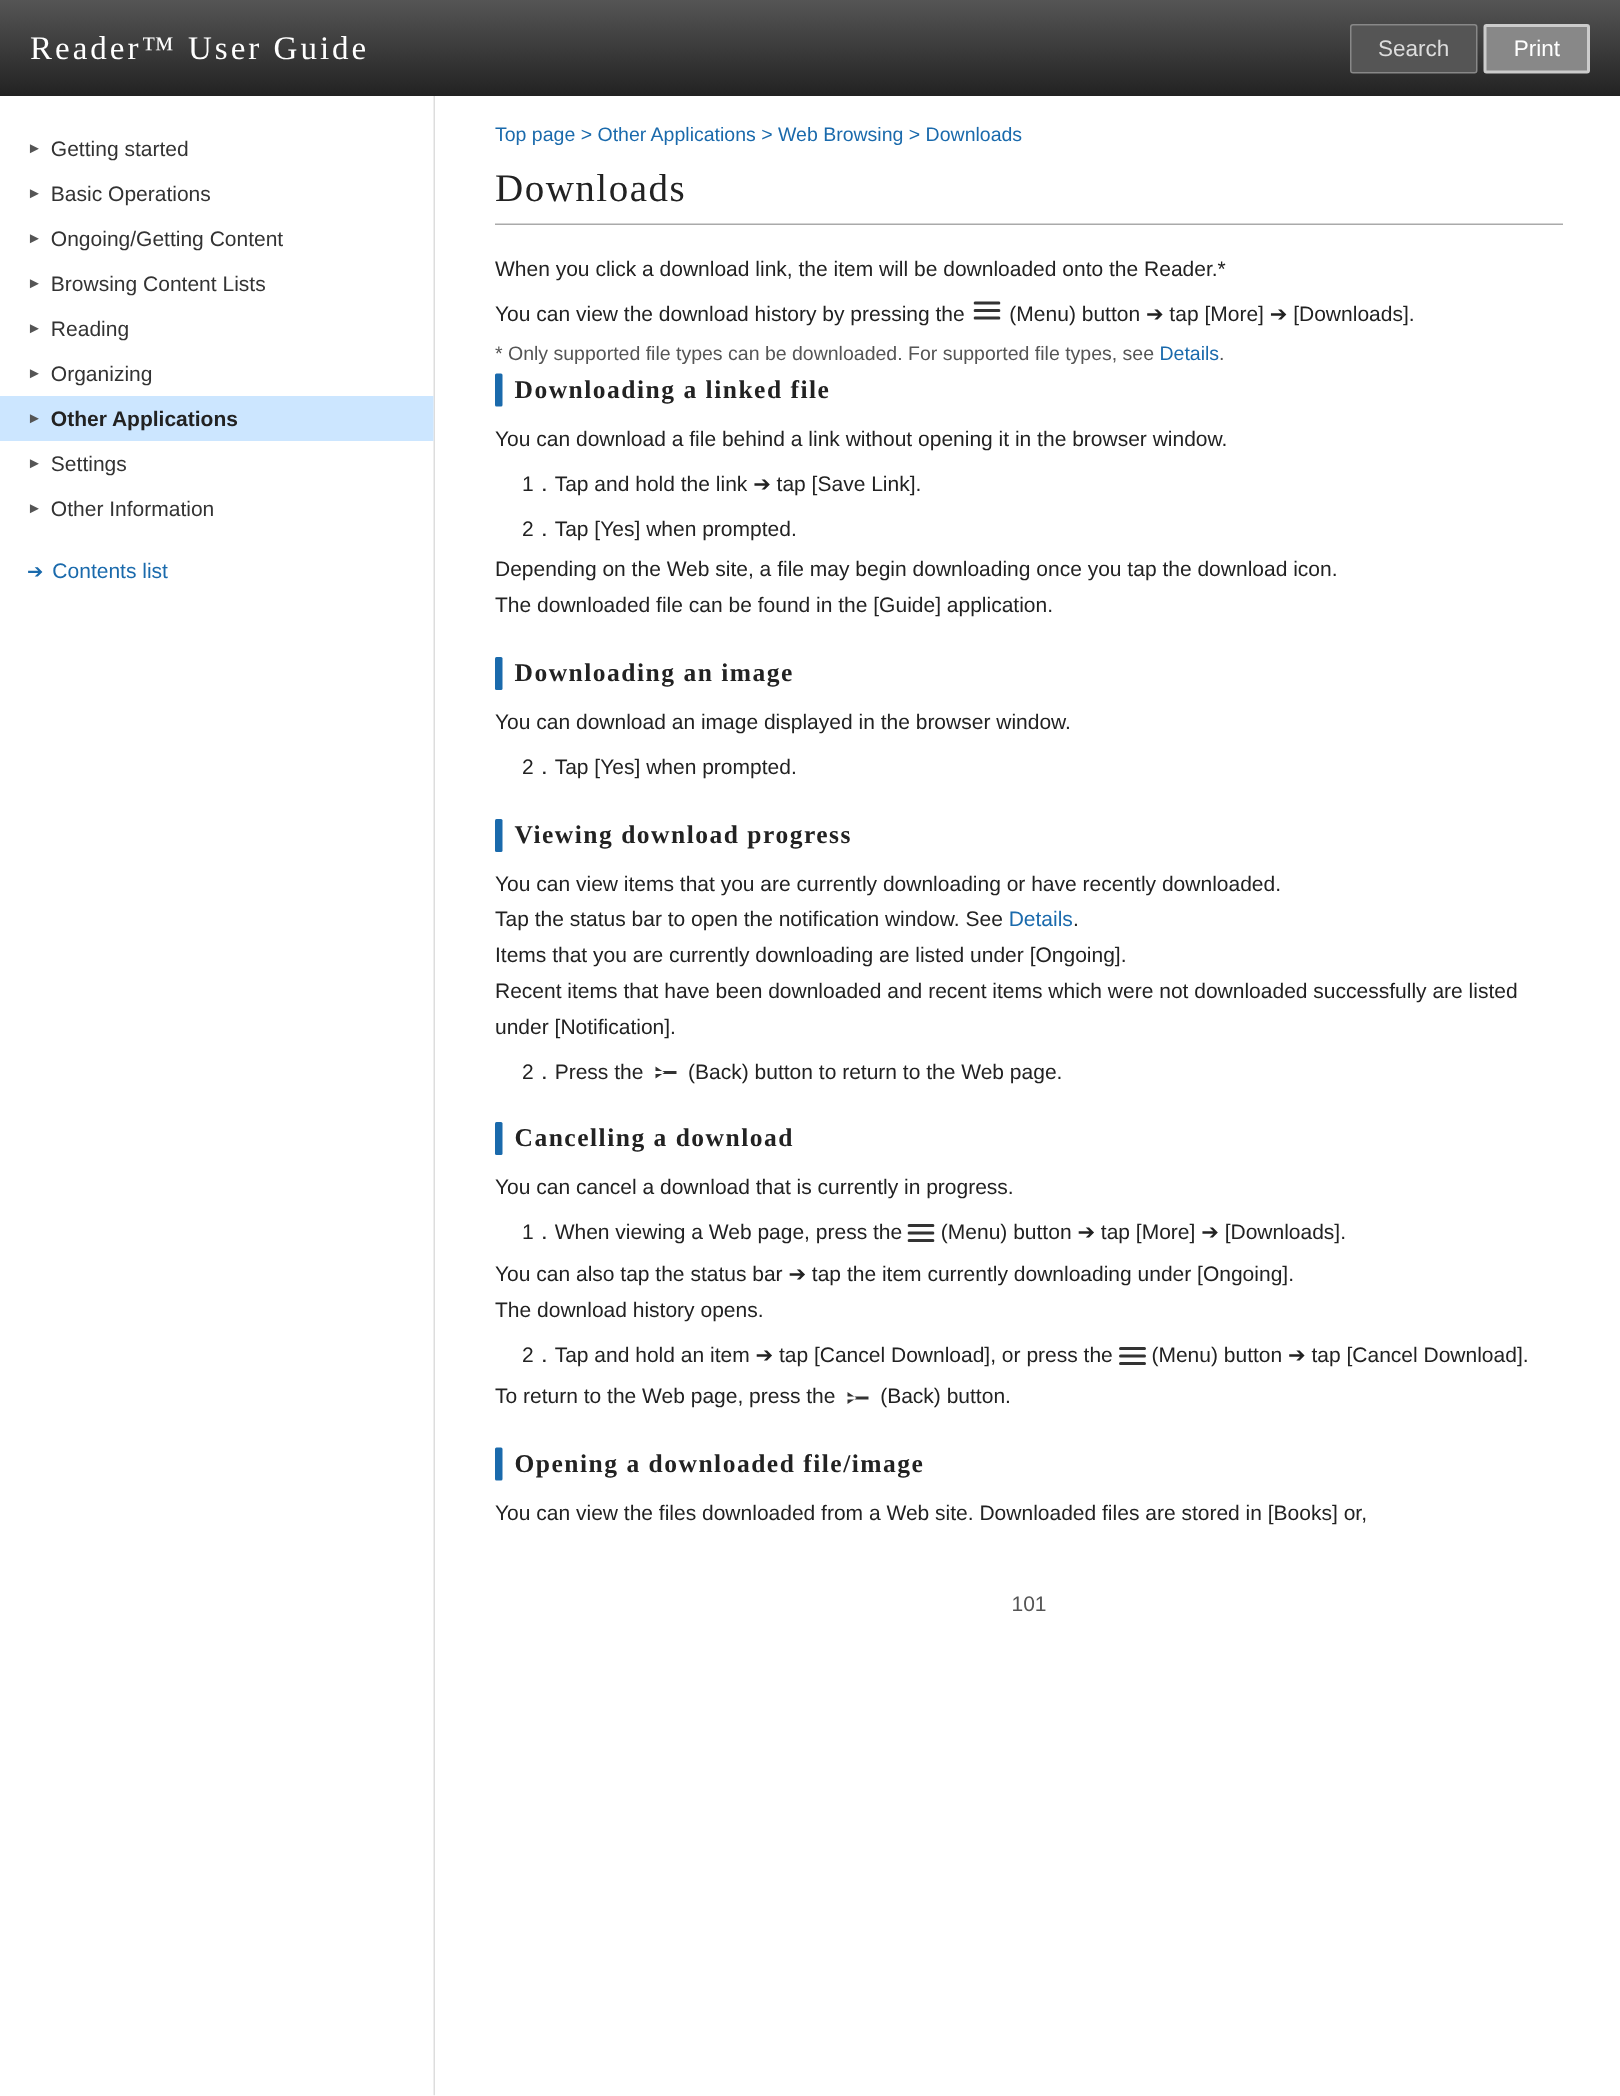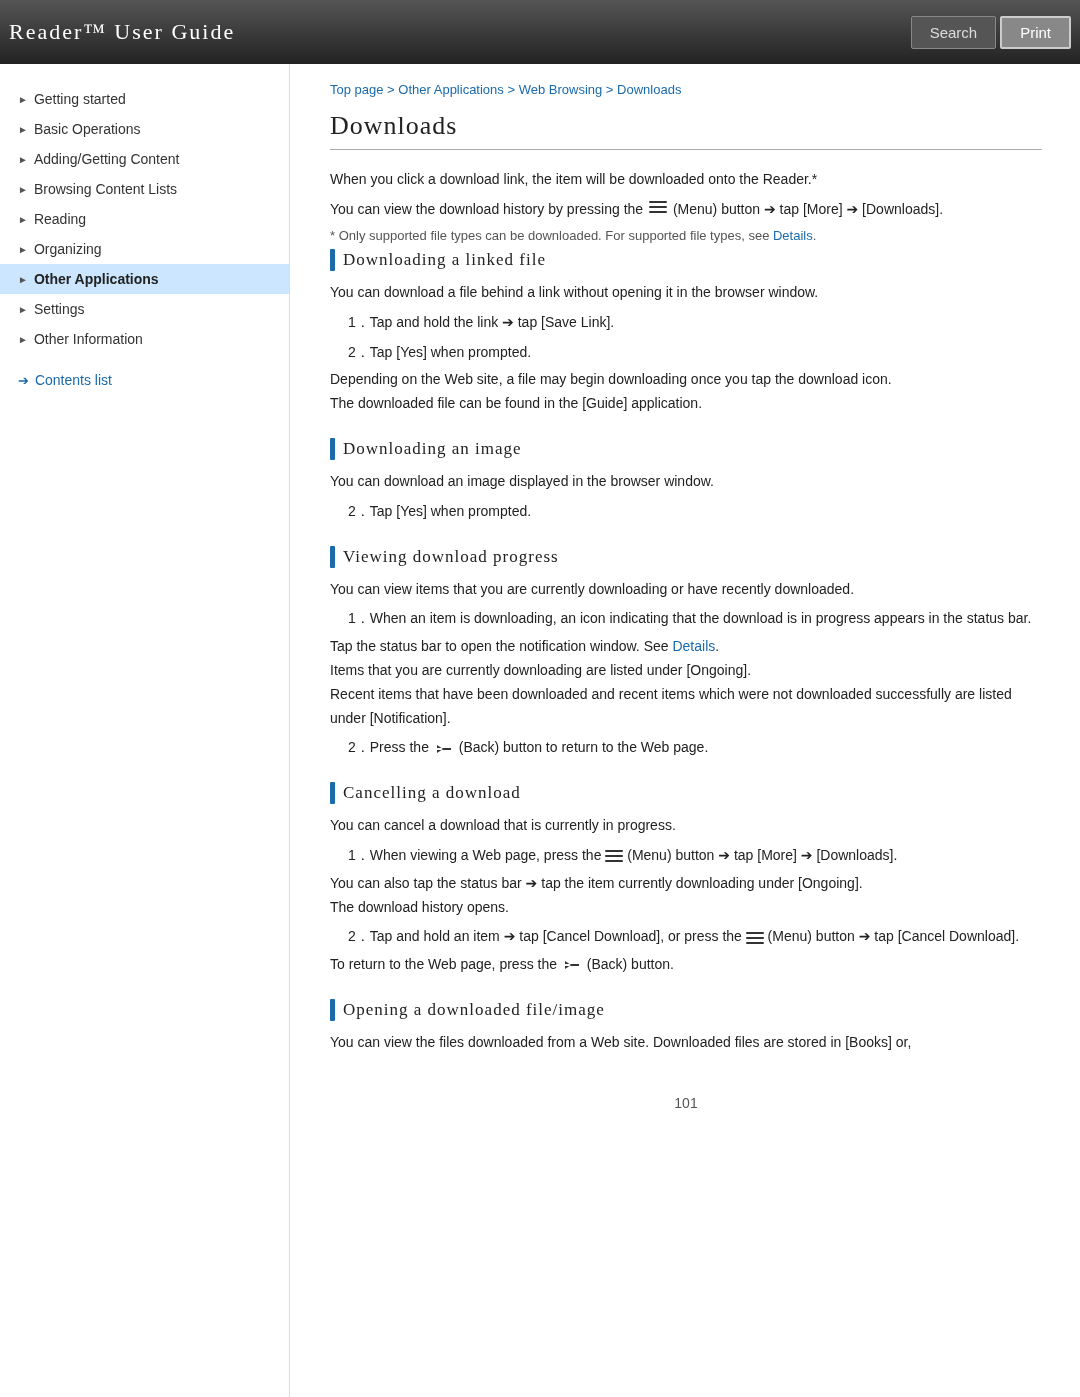--- a/index.html
+++ b/index.html
@@ -4,21 +4,21 @@
   <style>
     * { margin: 0; padding: 0; box-sizing: border-box; }
     body { font-family: Arial, sans-serif; background: #fff; color: #222; font-size: 15px; }
 
     
     .header {
       background: linear-gradient(to bottom, #555, #222);
       display: flex;
       align-items: center;
       justify-content: space-between;
-      padding: 0 9px;
+      padding: 0 20px;
       height: 64px;
       gap: 12px;
     }
     .header-title {
       color: #fff;
       font-size: 22px;
       letter-spacing: 2px;
       font-family: Georgia, serif;
     }
     .header-buttons {
@@ -138,21 +138,21 @@
       width: 5px;
       height: 22px;
       background: #1a6aac;
       border-radius: 1px;
       flex-shrink: 0;
     }
     .section-title {
       font-size: 17px;
       font-family: Georgia, serif;
       letter-spacing: 1px;
-      font-weight: normal;
+      font-weight: bold;
       color: #222;
     }
     .section-body {
       font-size: 14px;
       line-height: 1.7;
       color: #222;
     }
     .step {
       margin: 6px 0 4px 18px;
       font-size: 14px;
@@ -189,21 +189,21 @@
     <div class="sidebar-item">
       <span class="sidebar-arrow">►</span>
       <span>Getting started</span>
     </div>
     <div class="sidebar-item">
       <span class="sidebar-arrow">►</span>
       <span>Basic Operations</span>
     </div>
     <div class="sidebar-item">
       <span class="sidebar-arrow">►</span>
-      <span>Adding/Getting Content</span>
+      <span>Ongoing/Getting Content</span>
     </div>
     <div class="sidebar-item">
       <span class="sidebar-arrow">►</span>
       <span>Browsing Content Lists</span>
     </div>
     <div class="sidebar-item">
       <span class="sidebar-arrow">►</span>
       <span>Reading</span>
     </div>
     <div class="sidebar-item">
@@ -293,23 +293,20 @@
       </div>
     </div>
 
     <div class="section">
       <div class="section-header">
         <div class="section-bar"></div>
         <h2 class="section-title">Viewing download progress</h2>
       </div>
       <div class="section-body">
         <p>You can view items that you are currently downloading or have recently downloaded.</p>
-        <p class="step">
-          1．When an item is downloading, an icon indicating that the download is in progress appears in the status bar.
-        </p>
         <p class="sub-text">
           Tap the status bar to open the notification window. See <a class="link-text">Details</a>.
         </p>
         <p class="sub-text">
           Items that you are currently downloading are listed under [Ongoing].
         </p>
         <p class="sub-text">
           Recent items that have been downloaded and recent items which were not downloaded successfully are listed under [Notification].
         </p>
         <p class="step">

